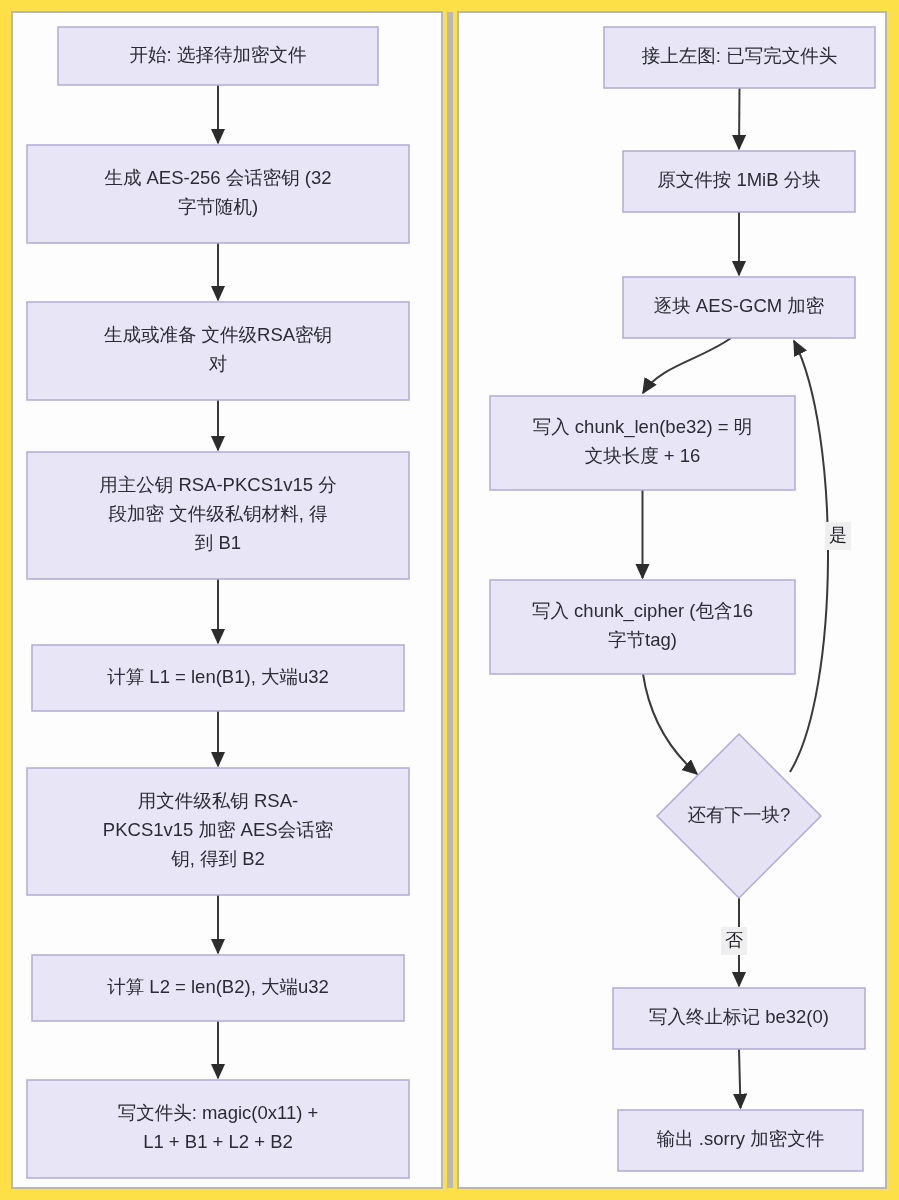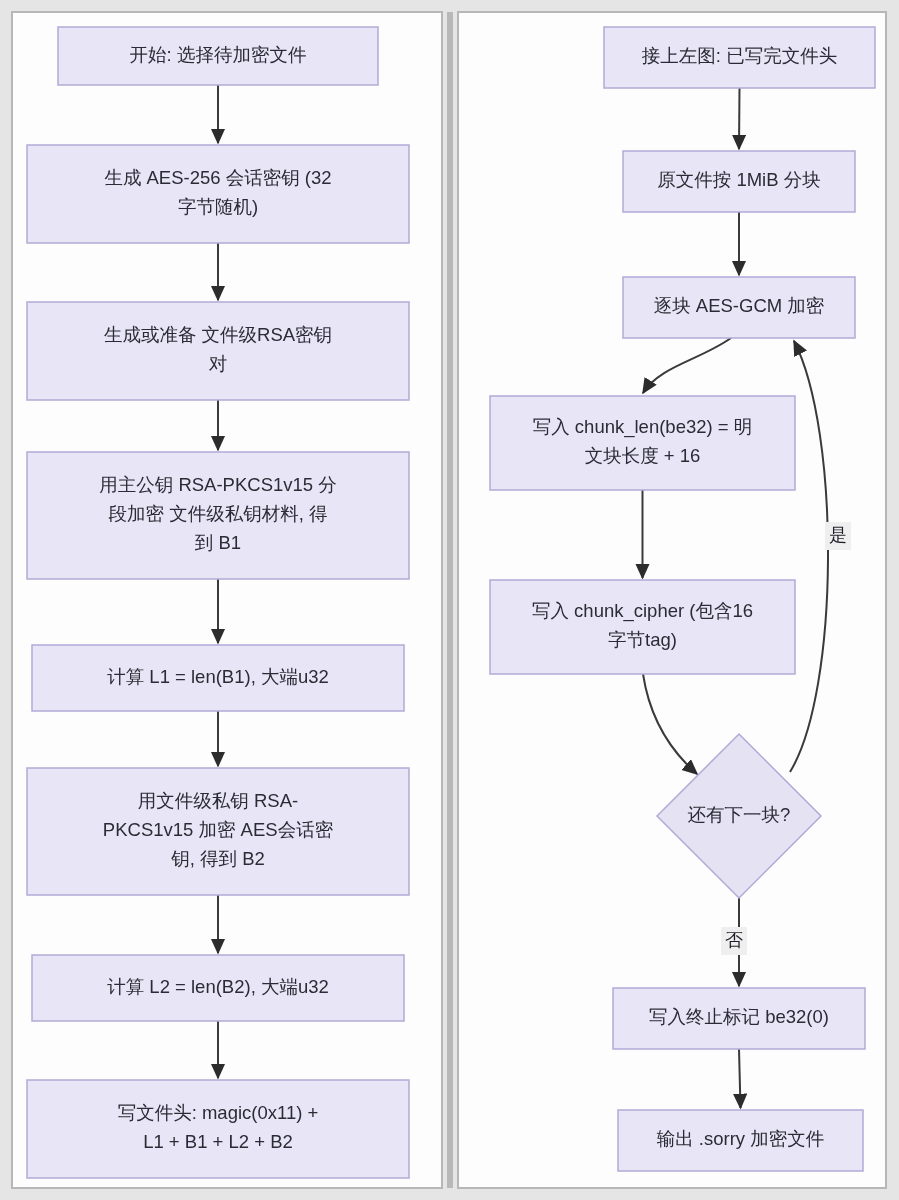--- a/index.html
+++ b/index.html
@@ -10,21 +10,21 @@
   body {
     width: 899px;
     height: 1200px;
     font-family: "Liberation Sans", "DejaVu Sans", sans-serif;
     overflow: hidden;
   }
   #canvas {
     position: relative;
     width: 899px;
     height: 1200px;
-    background: #e5e5e5;
+    background: #fde047;
   }
   #flow-svg {
     position: absolute;
     top: 0;
     left: 0;
   }
   .panel-frame {
     fill: #fdfdfd;
     stroke: #b7b7b7;
     stroke-width: 2;

